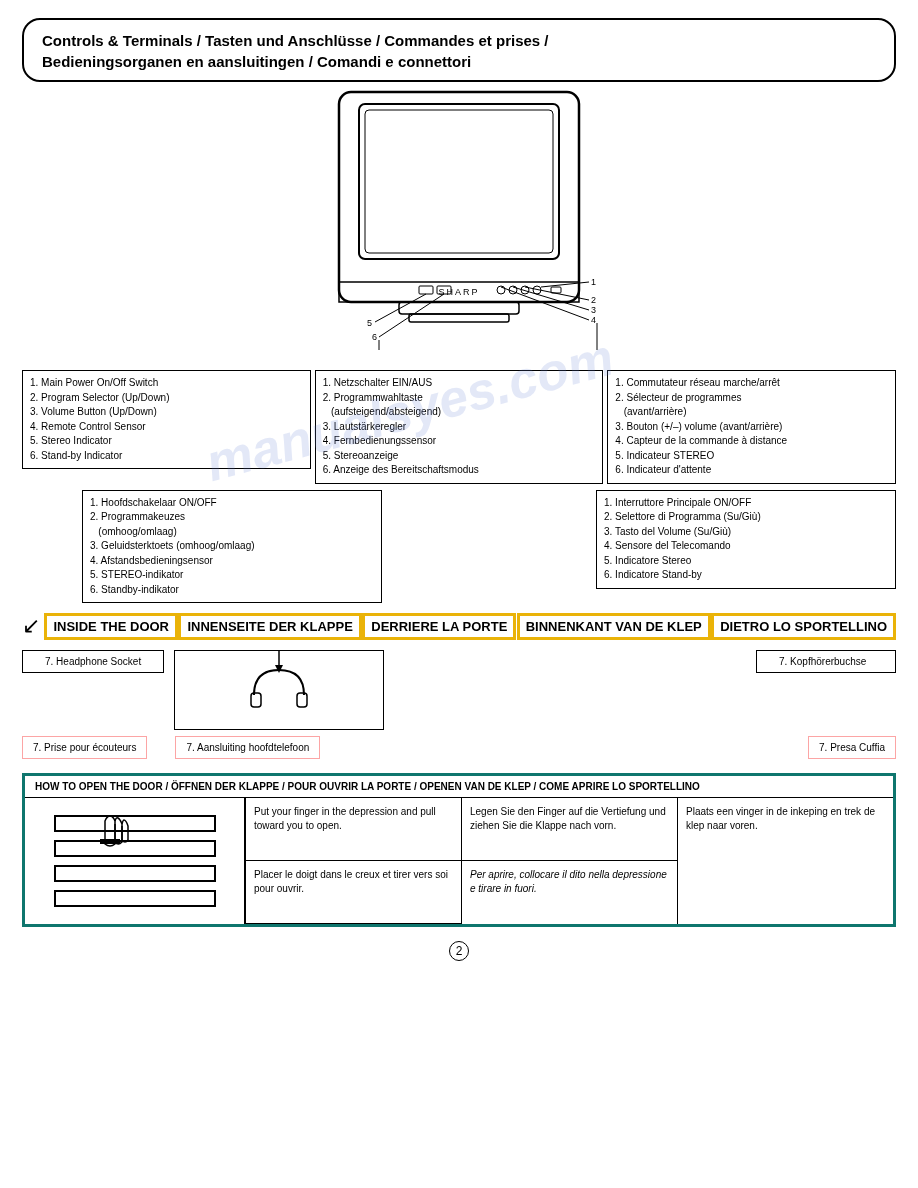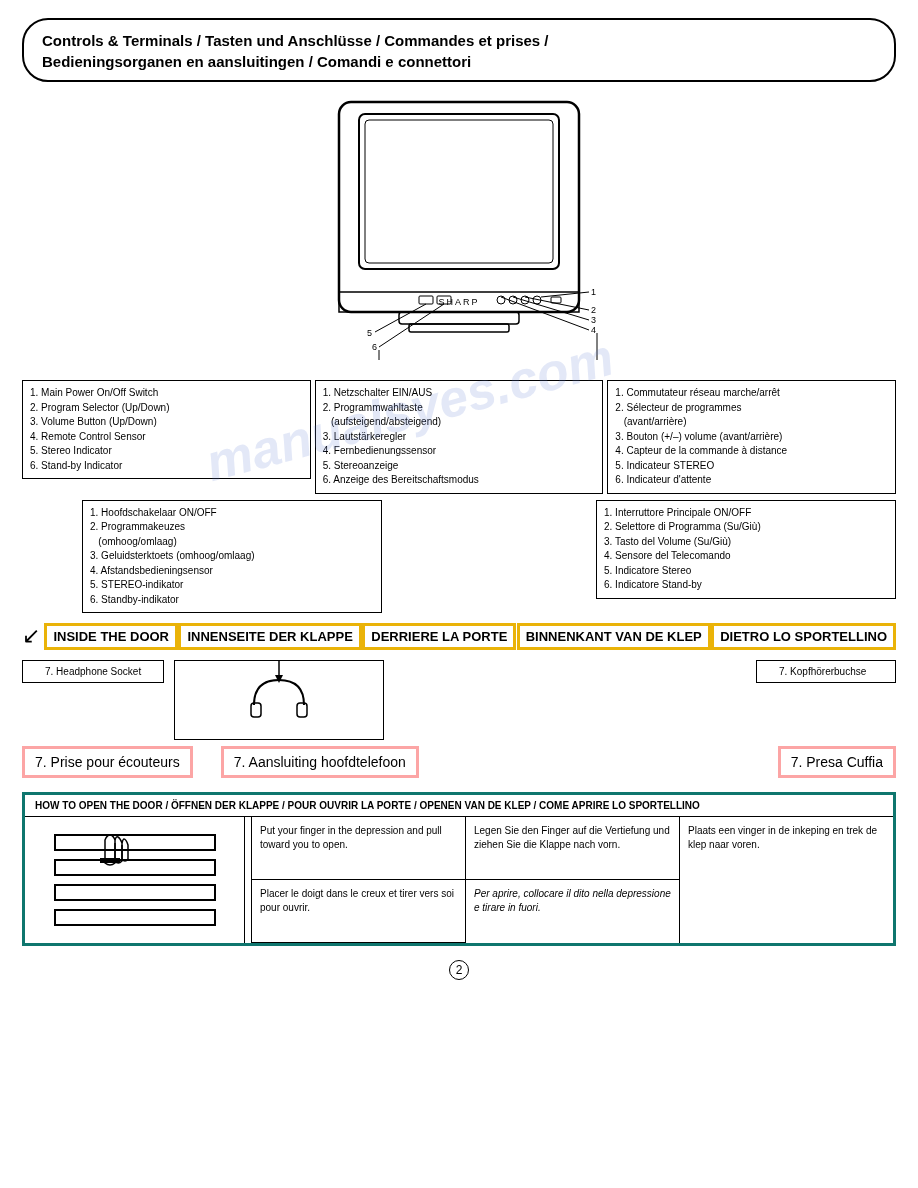--- a/index.html
+++ b/index.html
@@ -15,23 +15,22 @@
     .page {
       width: 918px;
       min-height: 1188px;
       padding: 18px 22px 18px 22px;
       position: relative;
     }
 
     
     .title-box {
       border: 2px solid #000;
-      border-radius: 26px;
+      border-radius: 18px;
       padding: 10px 18px 8px 18px;
-      margin-bottom: 10px;
     }
     .title-box h1 {
       font-size: 15px;
       font-weight: bold;
       line-height: 1.4;
     }
 
     
     .tv-area {
       display: flex;
@@ -86,39 +85,39 @@
     }
 
     
     .bottom-labels-row {
       display: flex;
       gap: 8px;
       margin-bottom: 10px;
       align-items: flex-start;
     }
     .bottom-label-box {
-      border: 3px solid #fca5a5;
+      border: 1px solid #fca5a5;
       padding: 5px 10px;
-      font-size: 14px;
+      font-size: 10px;
     }
 
     
     .how-to-box {
       border: 3px solid #0f766e;
       margin-top: 10px;
     }
     .how-to-title {
       padding: 5px 10px;
       font-size: 10px;
       font-weight: bold;
       border-bottom: 1px solid #000;
     }
     .how-to-content {
       display: flex;
-      gap: 6px;
+      gap: 0;
     }
     .how-to-diagram {
       width: 220px;
       min-height: 120px;
       border-right: 1px solid #000;
       display: flex;
       flex-direction: column;
       justify-content: center;
       align-items: center;
       padding: 8px;

